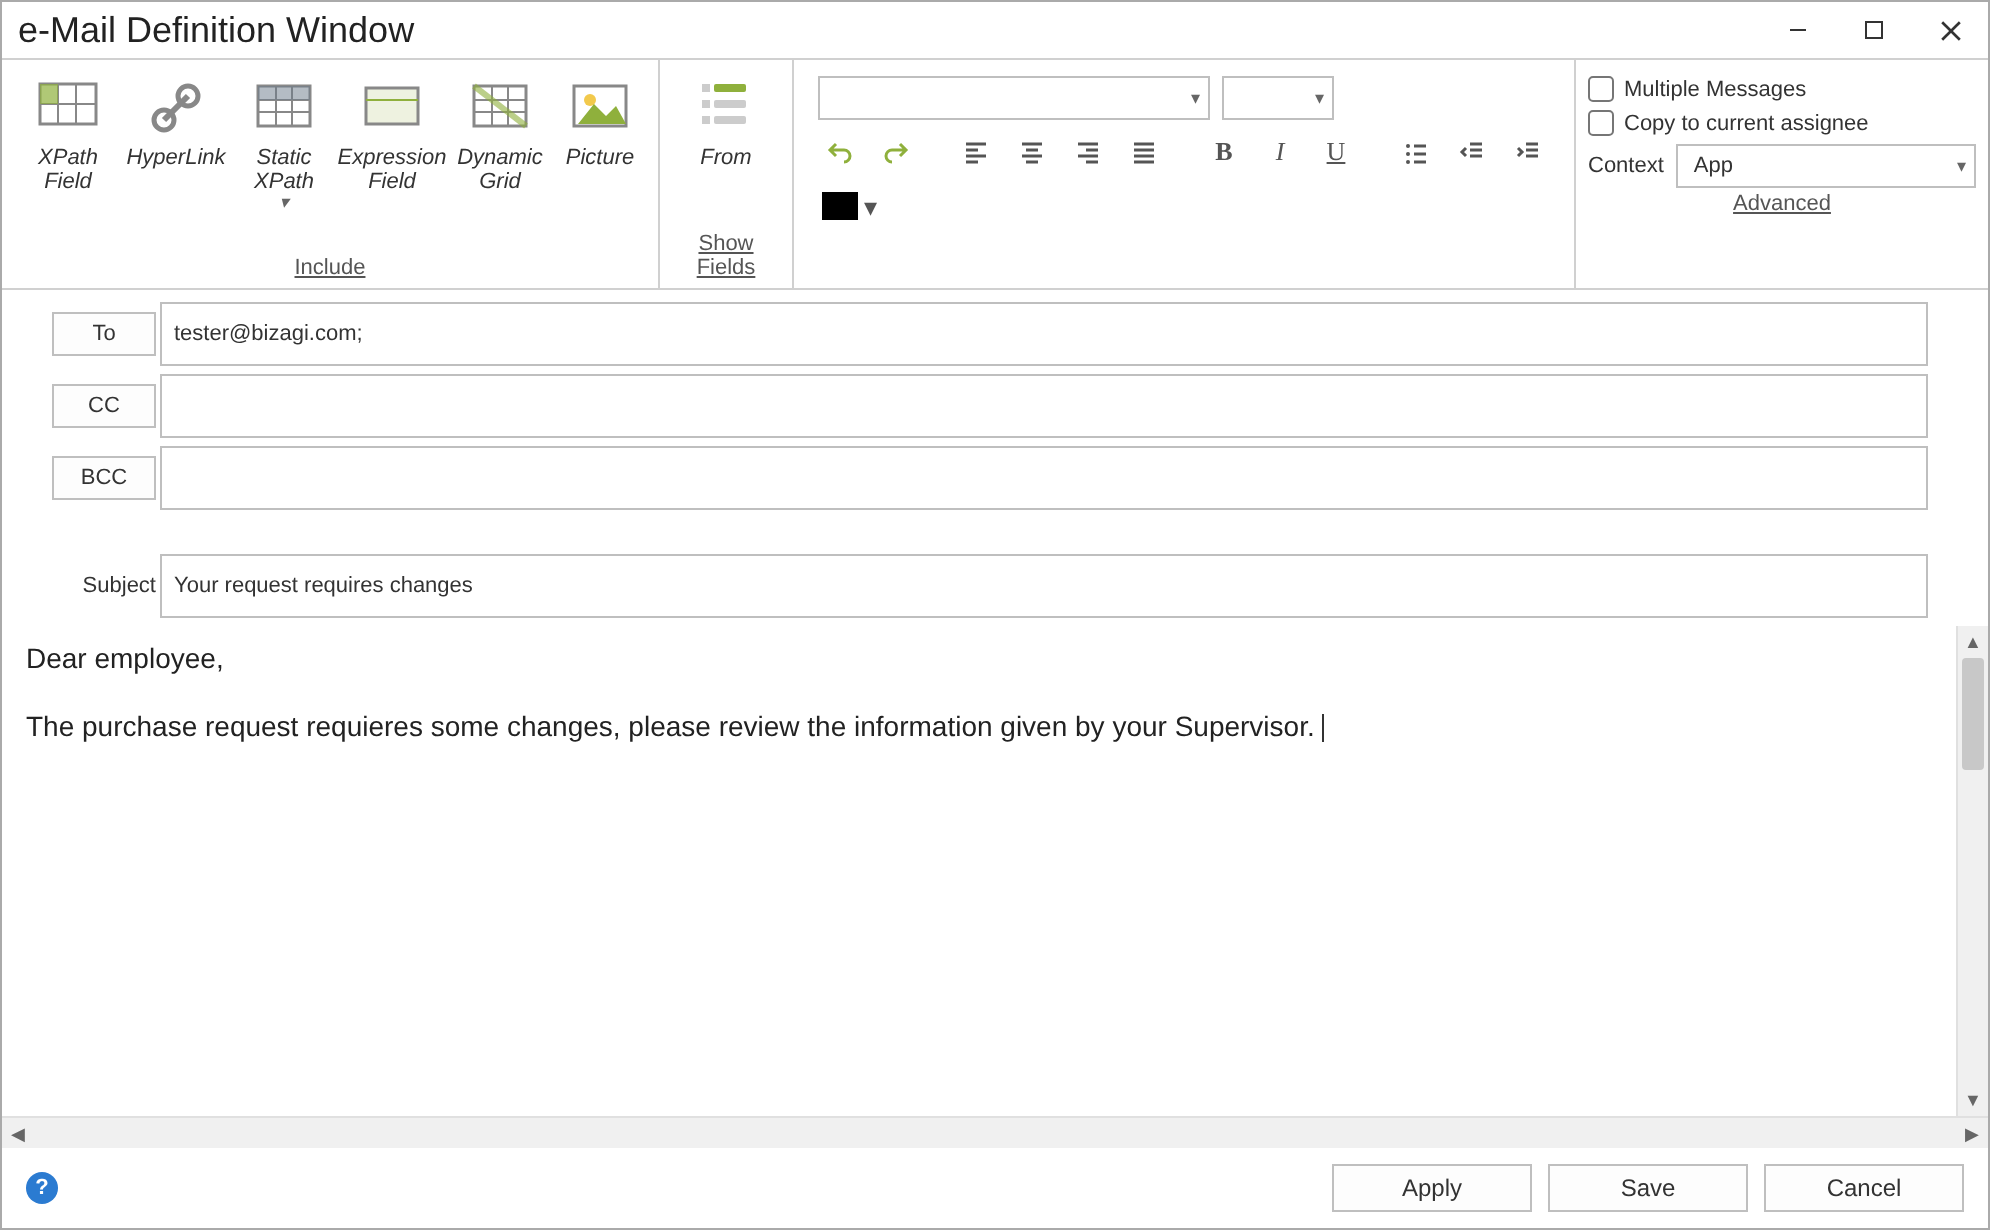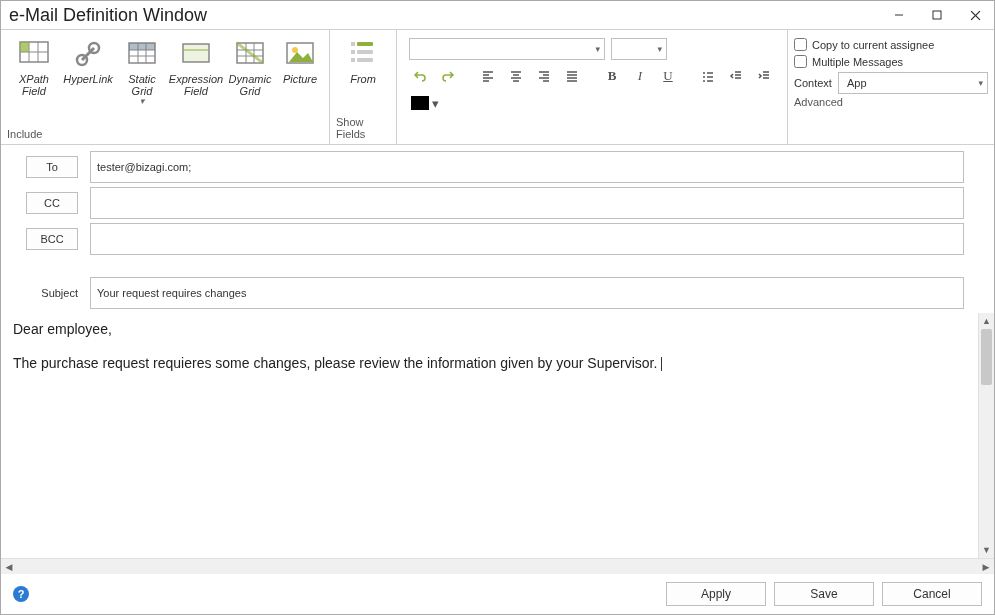--- a/index.html
+++ b/index.html
@@ -48,23 +48,25 @@
     flex-direction: column;
     padding: 4px 6px 2px;
   }
   .ribbon-group .group-body {
     flex: 1;
     display: flex;
     align-items: flex-start;
     font-style: italic;
   }
   .ribbon-group .group-label {
+    text-align: center;
     font-size: 11px;
     color: #555;
     padding: 2px 0;
+    text-decoration: underline;
   }
   .rbtn {
     display: flex;
     flex-direction: column;
     align-items: center;
     justify-content: flex-start;
     width: 54px;
     padding: 4px 2px 0;
     font-size: 11px;
     color: #333;
@@ -125,21 +127,21 @@
   .adv-context .combo { flex: 1; justify-content: space-between; }
   .adv-context .combo span:first-child { padding-left: 4px; }
 
   
   .fields {
     padding: 6px 30px 4px 14px;
     display: flex;
     flex-direction: column;
     gap: 4px;
   }
-  .field-row { display: flex; align-items: center; gap: 12px; padding-left: 11px; }
+  .field-row { display: flex; align-items: center; gap: 2px; padding-left: 11px; }
   .field-label-btn {
     width: 52px;
     height: 22px;
     border: 1px solid #bfbfbf;
     display: flex;
     align-items: center;
     justify-content: center;
     font-size: 11px;
     background: #fdfdfd;
   }
@@ -307,21 +309,21 @@
         <span class="ricon">
           <svg viewBox="0 0 32 32">
               <rect x="3" y="5" width="26" height="20" fill="none" stroke="#888" stroke-width="1.5"></rect>
               <line x1="12" y1="5" x2="12" y2="25" stroke="#888"></line>
               <line x1="20" y1="5" x2="20" y2="25" stroke="#888"></line>
               <line x1="3" y1="12" x2="29" y2="12" stroke="#888"></line>
               <line x1="3" y1="18" x2="29" y2="18" stroke="#888"></line>
               <rect x="3" y="5" width="26" height="7" fill="#6a7a8a" opacity="0.5"></rect>
             </svg>
         </span>
-        <span>Static Grid</span>
+        <span>Static XPath</span>
         <span class="caret">▾</span>
       </div>
       <div class="rbtn">
         <span class="ricon">
           <svg viewBox="0 0 32 32">
               <rect x="3" y="6" width="26" height="18" fill="#eef2e0" stroke="#888" stroke-width="1.5"></rect>
               <line x1="3" y1="12" x2="29" y2="12" stroke="#8fb03c"></line>
             </svg>
         </span>
         <span>Expression Field</span>
@@ -466,25 +468,25 @@
           <span class="drop" style="margin-left:3px">▾</span>
         </div>
       </div>
     </div>
   </div>
 
   <div class="ribbon-group adv-group" style="border-right:none">
     <div class="adv-body">
       <label>
         <input type="checkbox" style="">
-        <span>Copy to current assignee</span>
+        <span>Multiple Messages</span>
       </label>
       <label>
         <input type="checkbox" style="">
-        <span>Multiple Messages</span>
+        <span>Copy to current assignee</span>
       </label>
       <div class="adv-context">
         <span>Context</span>
         <div class="combo">
           <span>App</span>
           <span class="drop">▾</span>
         </div>
       </div>
     </div>
     <div class="group-label">Advanced</div>

